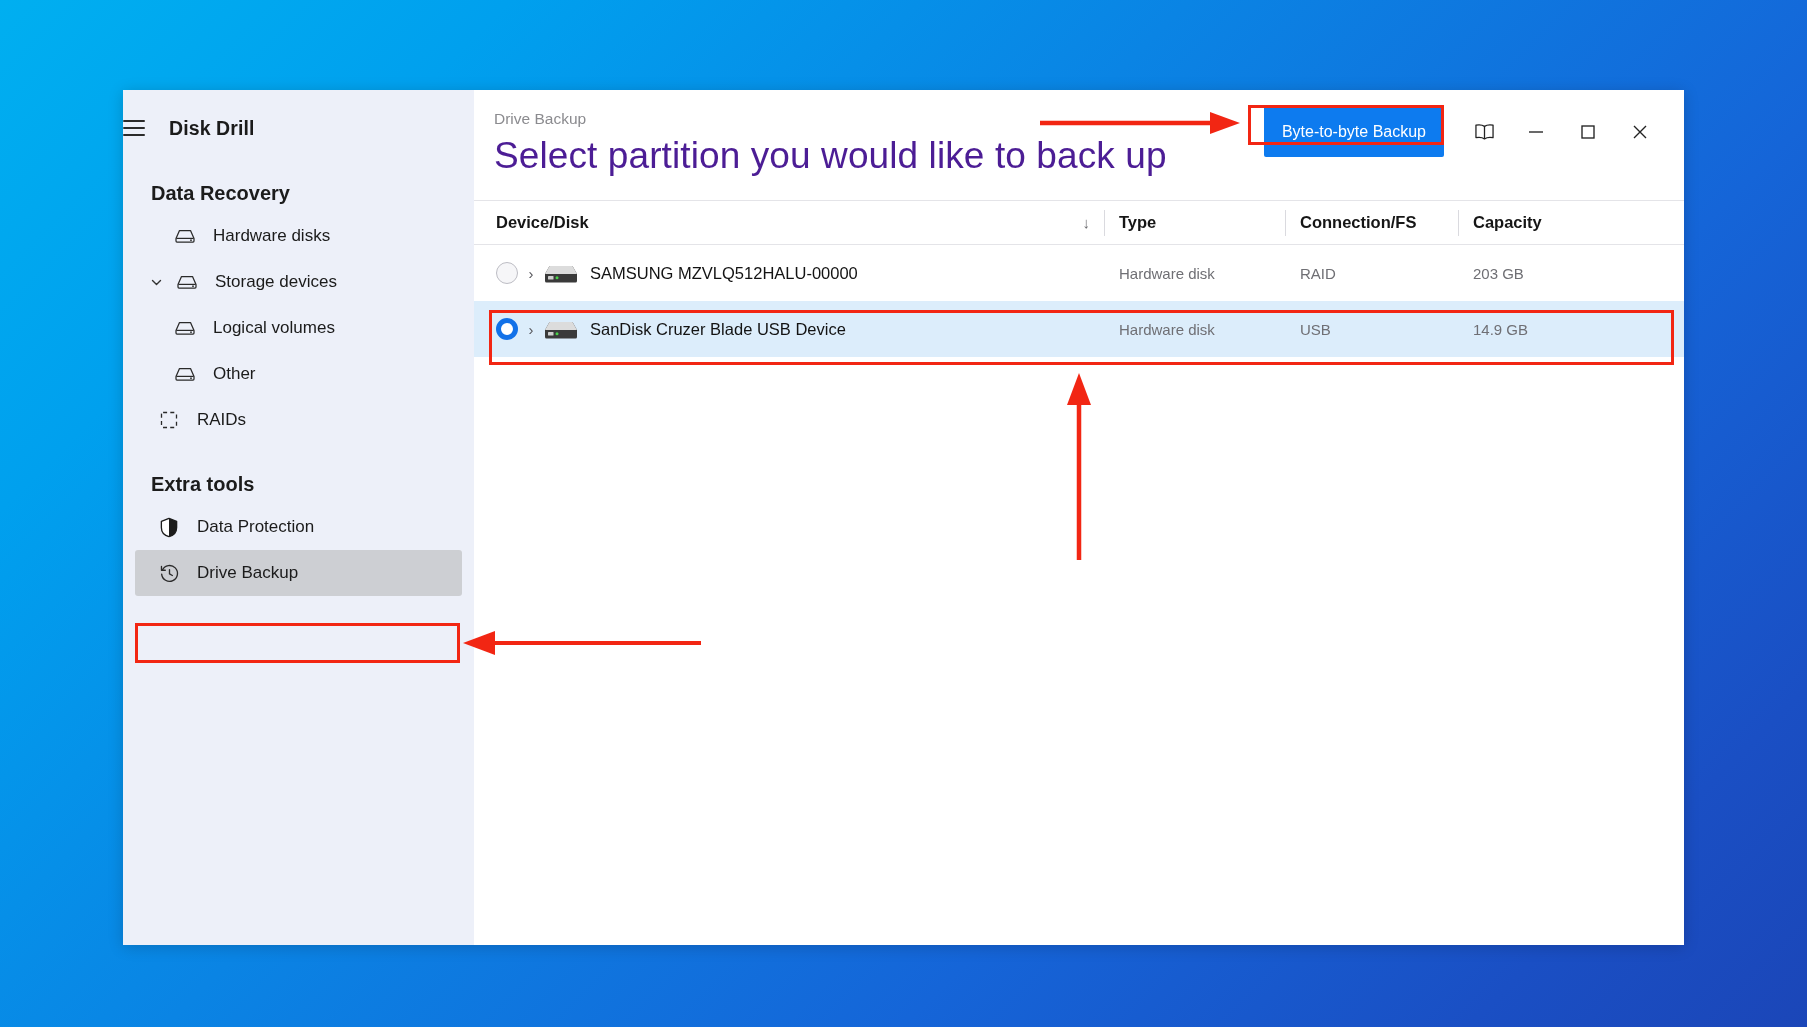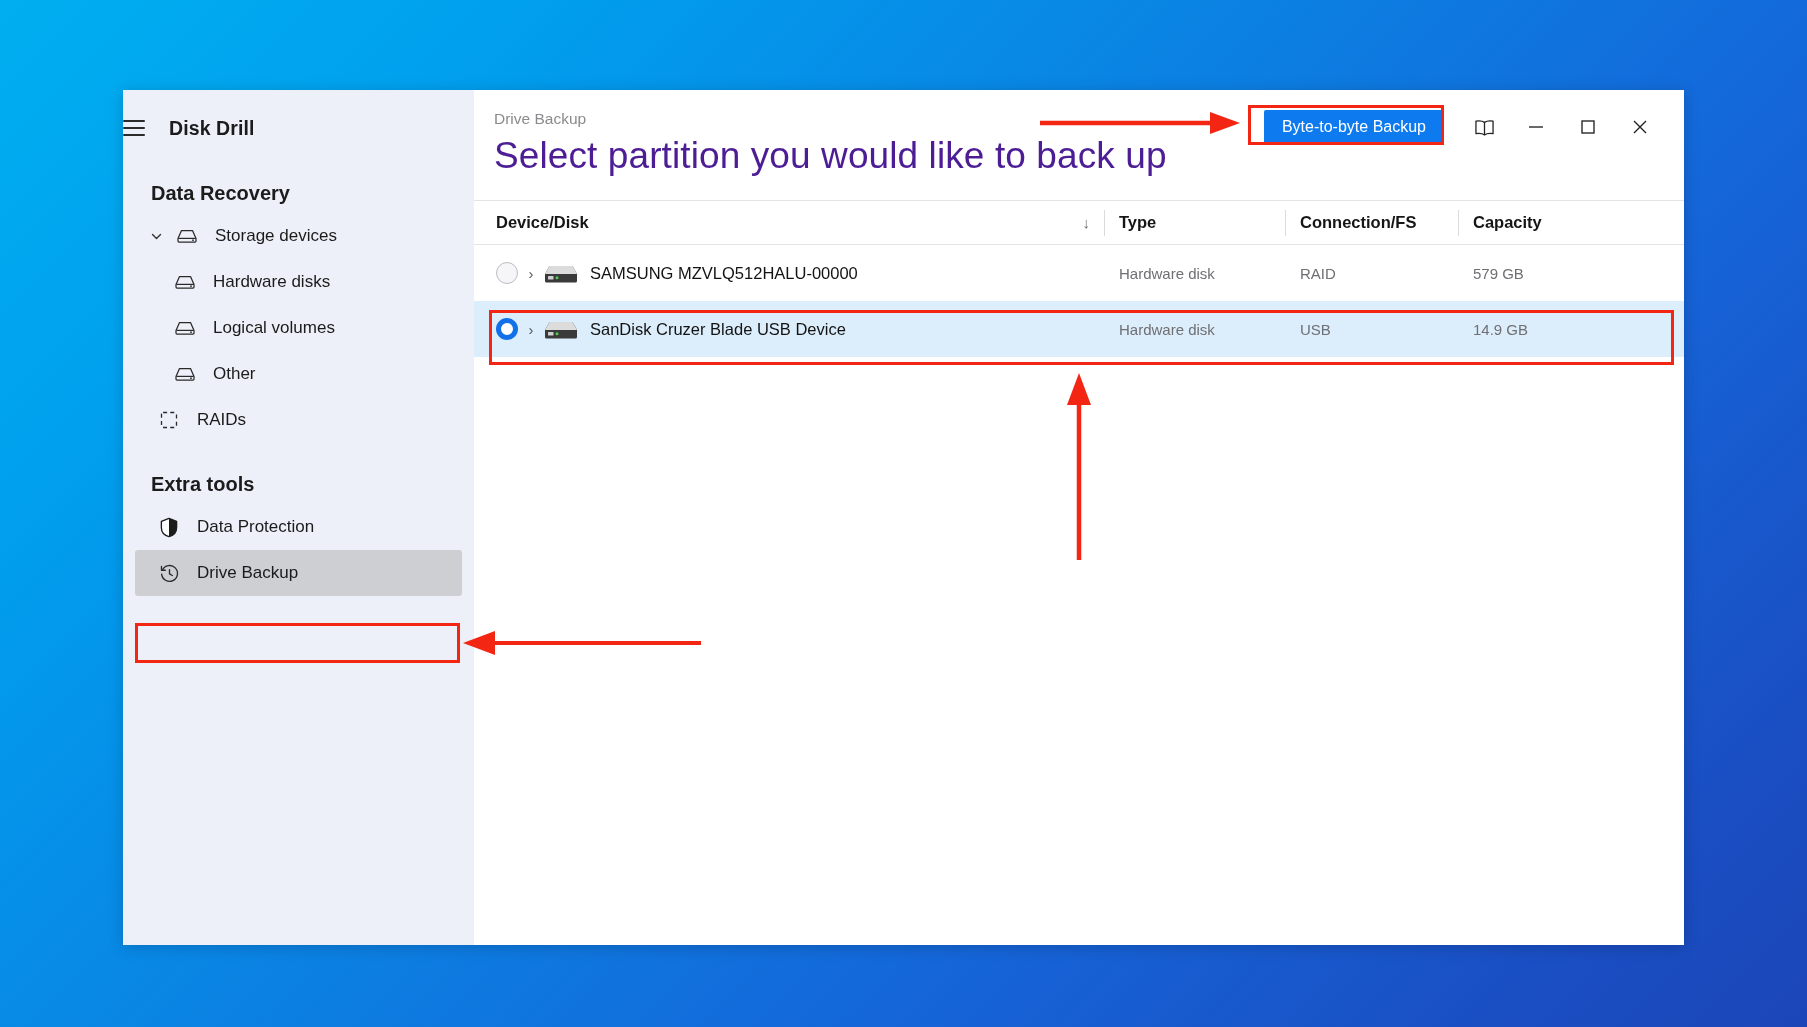--- a/index.html
+++ b/index.html
@@ -122,21 +122,21 @@
     position: absolute;
     right: 18px; top: 16px;
     display: flex; align-items: center;
     gap: 0px;
   }
   #btn-byte {
     background: #0D7BEF;
     color: #ffffff;
     font-size: 16px;
     border: none;
-    height: 35px;
+    height: 51px;
     padding: 0 18px;
     border-radius: 2px;
     cursor: pointer;
     font-family: inherit;
     white-space: nowrap;
   }
   .win-ctrl {
     width: 52px; height: 42px;
     display: flex; align-items: center; justify-content: center;
     cursor: pointer;
@@ -210,45 +210,45 @@
       <div class="hamburger">
         <i></i>
           <i></i>
           <i></i>
       </div>
       <div class="brand-title">Disk Drill</div>
     </div>
 
     <div class="section-title">Data Recovery</div>
 
+    <div class="nav-item indent-1">
+      <span class="ico">
+        <svg width="22" height="18" viewBox="0 0 22 18">
+            <path d="M2 11.5 L5.5 3.5 H16.5 L20 11.5 V14 a1 1 0 0 1-1 1 H3 a1 1 0 0 1-1-1 Z" fill="none" stroke="#2a2a2a" stroke-width="1.25" stroke-linejoin="round"></path>
+            <path d="M2.4 11.4 H19.6" stroke="#2a2a2a" stroke-width="1.25"></path>
+            <circle cx="17" cy="13.2" r="0.85" fill="#2a2a2a"></circle>
+          </svg>
+      </span>
+      <span class="lbl">Hardware disks</span>
+    </div>
+
     <div class="nav-item indent-0">
       <span class="chev">
         <svg width="13" height="13" viewBox="0 0 13 13">
             <path d="M2.5 4.5 L6.5 8.5 L10.5 4.5" fill="none" stroke="#333" stroke-width="1.4" stroke-linecap="round" stroke-linejoin="round"></path>
           </svg>
       </span>
       <span class="ico">
         <svg width="22" height="18" viewBox="0 0 22 18">
             <path d="M2 11.5 L5.5 3.5 H16.5 L20 11.5 V14 a1 1 0 0 1-1 1 H3 a1 1 0 0 1-1-1 Z" fill="none" stroke="#2a2a2a" stroke-width="1.25" stroke-linejoin="round"></path>
             <path d="M2.4 11.4 H19.6" stroke="#2a2a2a" stroke-width="1.25"></path>
             <circle cx="17" cy="13.2" r="0.85" fill="#2a2a2a"></circle>
           </svg>
       </span>
       <span class="lbl">Storage devices</span>
-    </div>
-
-    <div class="nav-item indent-1">
-      <span class="ico">
-        <svg width="22" height="18" viewBox="0 0 22 18">
-            <path d="M2 11.5 L5.5 3.5 H16.5 L20 11.5 V14 a1 1 0 0 1-1 1 H3 a1 1 0 0 1-1-1 Z" fill="none" stroke="#2a2a2a" stroke-width="1.25" stroke-linejoin="round"></path>
-            <path d="M2.4 11.4 H19.6" stroke="#2a2a2a" stroke-width="1.25"></path>
-            <circle cx="17" cy="13.2" r="0.85" fill="#2a2a2a"></circle>
-          </svg>
-      </span>
-      <span class="lbl">Hardware disks</span>
     </div>
 
     <div class="nav-item indent-1">
       <span class="ico">
         <svg width="22" height="18" viewBox="0 0 22 18">
             <path d="M2 11.5 L5.5 3.5 H16.5 L20 11.5 V14 a1 1 0 0 1-1 1 H3 a1 1 0 0 1-1-1 Z" fill="none" stroke="#2a2a2a" stroke-width="1.25" stroke-linejoin="round"></path>
             <path d="M2.4 11.4 H19.6" stroke="#2a2a2a" stroke-width="1.25"></path>
             <circle cx="17" cy="13.2" r="0.85" fill="#2a2a2a"></circle>
           </svg>
       </span>
@@ -362,21 +362,21 @@
             <circle cx="13" cy="15.8" r="1.5" fill="#49d249"></circle>
           </svg>
         </span>
         <span class="dev-name">SAMSUNG MZVLQ512HALU-00000</span>
       </div>
       <div class="vdiv" style="visibility:hidden"></div>
       <div class="col-type">Hardware disk</div>
       <div class="vdiv" style="visibility:hidden"></div>
       <div class="col-conn">RAID</div>
       <div class="vdiv" style="visibility:hidden"></div>
-      <div class="col-cap">579 GB</div>
+      <div class="col-cap">203 GB</div>
     </div>
 
     <div class="row selected">
       <div class="col-device">
         <span class="radio on"></span>
         <span class="row-chev">›</span>
         <span class="disk-icon">
           <svg width="34" height="22" viewBox="0 0 34 22">
             <path d="M1 12 L5.5 4 H28.5 L33 12 V19 a1.5 1.5 0 0 1-1.5 1.5 H2.5 A1.5 1.5 0 0 1 1 19 Z" fill="#3a3a3a"></path>
             <path d="M1 12 L5.5 4 H28.5 L33 12 Z" fill="#dcdcdc"></path>

